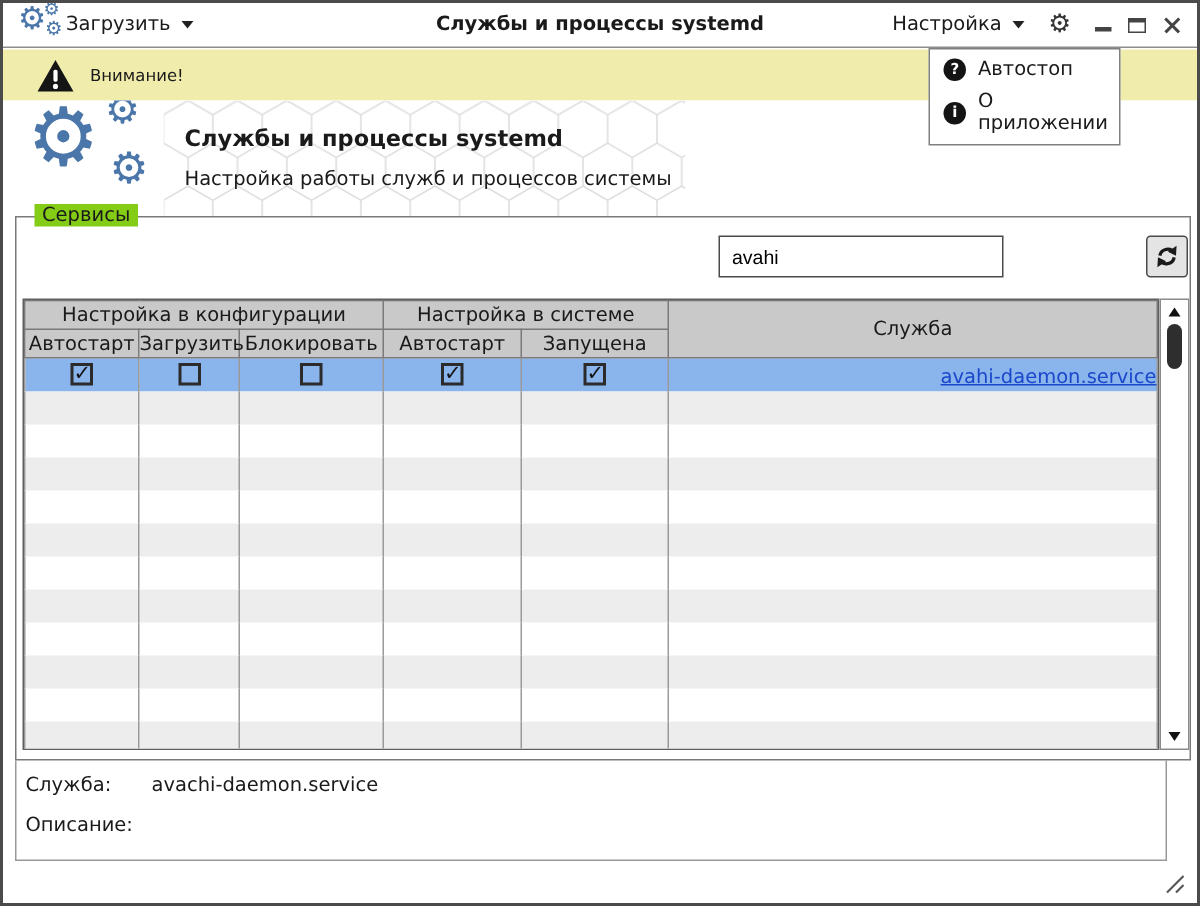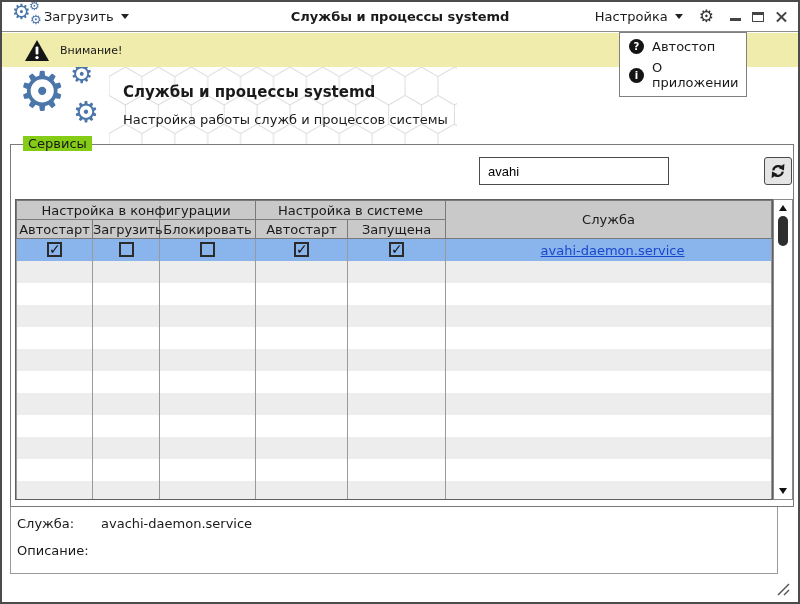--- a/index.html
+++ b/index.html
@@ -59,21 +59,21 @@
 
   
   .tbl-wrap{position:absolute;left:4px;top:54px;width:758px;height:301px;border:1px solid #5f5f5f;overflow:hidden}
   table{border-collapse:collapse;width:100%;table-layout:fixed}
   col.c1{width:76px}col.c2{width:67px}col.c3{width:96px}col.c4{width:92px}col.c5{width:98px}
   th{background:var(--headgray);border:1px solid #7a7a7a;font-size:13px;font-weight:400;height:19px;padding:0}
   td{border-left:1px solid #9a9a9a;border-right:1px solid #9a9a9a;height:22px;padding:0;text-align:center}
   tr.selected{background:var(--selection)}
   tr.alt{background:var(--altrow)}
   .cb{width:15px;height:15px;border:2px solid #2b2b2b;margin:0 auto;font-size:14px;line-height:11px;font-weight:700;color:#141414;text-align:center}
-  .svc{text-align:center;padding-left:8px}
+  .svc{text-align:right;padding-left:8px}
   .svc-link{color:var(--link);font-size:13px;text-decoration:underline}
 
   
   .sbar{position:absolute;left:762px;top:54px;width:20px;height:301px;border:1px solid #8a8a8a;background:#fff}
   .sb-up{position:absolute;left:5px;top:5px;width:0;height:0;border-left:4.5px solid transparent;border-right:4.5px solid transparent;border-bottom:6px solid #111}
   .sb-down{position:absolute;left:5px;bottom:5px;width:0;height:0;border-left:4.5px solid transparent;border-right:4.5px solid transparent;border-top:6px solid #111}
   .sb-thumb{position:absolute;left:3.5px;top:16px;width:10px;height:30px;background:#2e2e2e;border-radius:5px}
 
   
   .details{position:absolute;left:8px;top:505px;width:768px;height:67px;border:1px solid #999;border-top:none}

